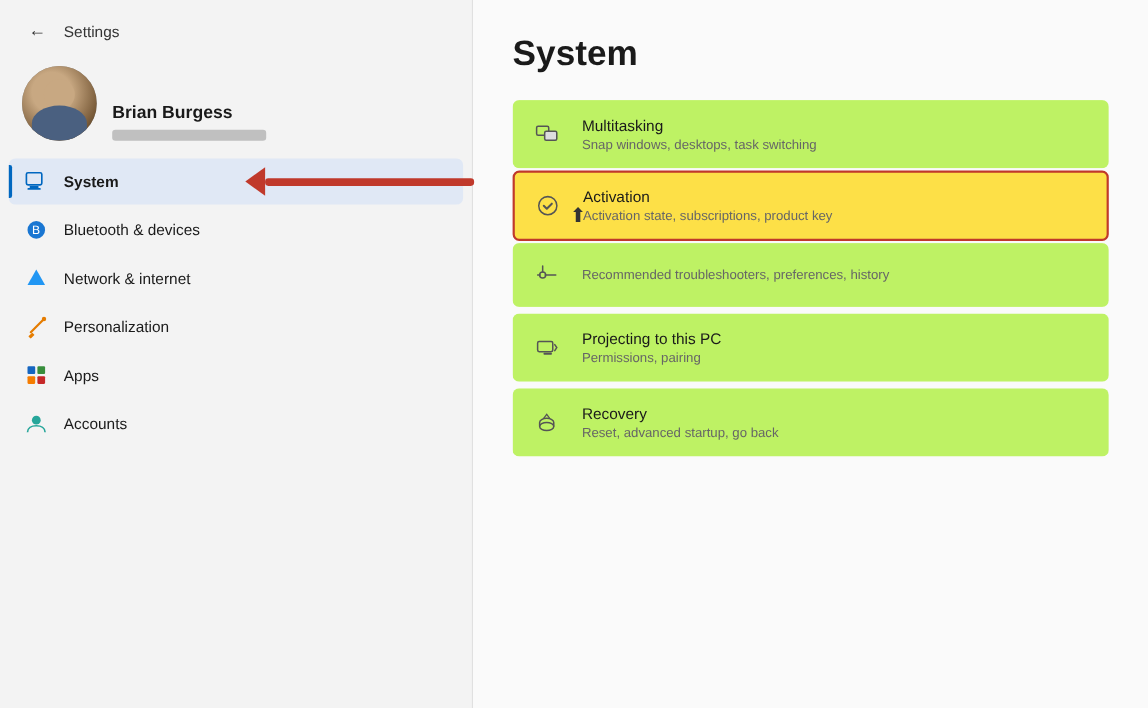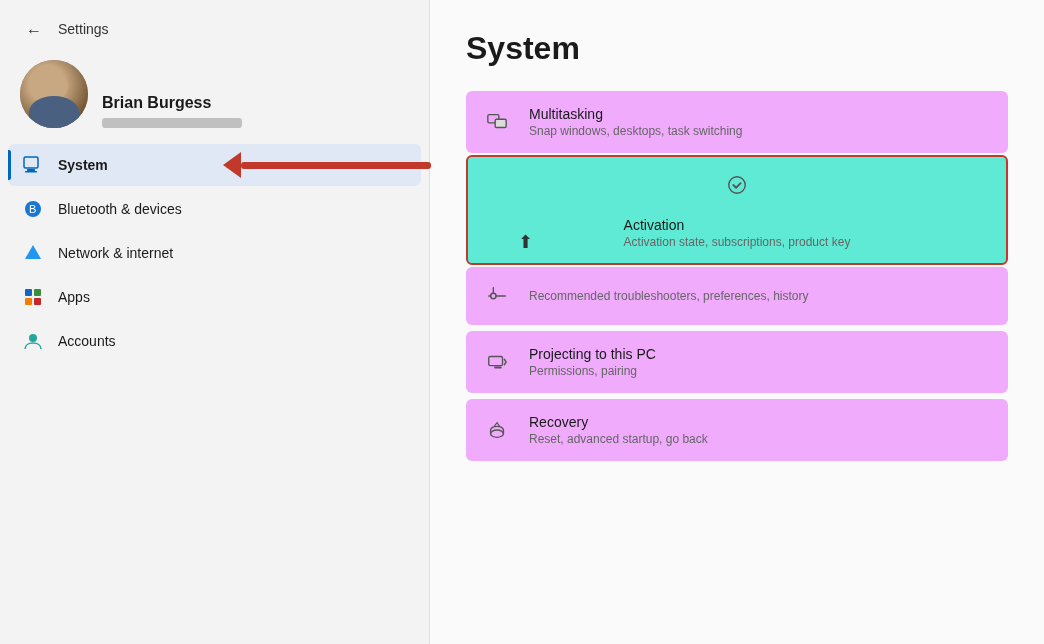--- a/index.html
+++ b/index.html
@@ -217,33 +217,32 @@
     .settings-list {
       display: flex;
       flex-direction: column;
       gap: 2px;
     }
 
     .settings-item {
       display: flex;
       align-items: center;
       padding: 14px 16px;
-      background: #f0abfc;
+      background: #bef264;
       border-radius: 6px;
       cursor: pointer;
       gap: 18px;
       border: 1px solid transparent;
       transition: background 0.1s;
     }
 
     .settings-item.highlighted {
-      background: #5eead4;
+      background: #fde047;
       border: 2px solid #c0392b;
       border-radius: 6px;
-      flex-direction: column;
     }
 
     .settings-item-icon {
       width: 28px;
       height: 28px;
       display: flex;
       align-items: center;
       justify-content: center;
       color: #444;
       flex-shrink: 0;
@@ -331,20 +330,30 @@
 
       <div class="nav-item">
         <div class="nav-icon">
           <svg viewBox="0 0 22 22" fill="none" xmlns="http://www.w3.org/2000/svg">
             <polygon points="11,3 19,17 3,17" fill="#2196f3"></polygon>
           </svg>
         </div>
         <span class="nav-label">Network &amp; internet</span>
       </div>
 
+      <div class="nav-item">
+        <div class="nav-icon">
+          <svg viewBox="0 0 22 22" fill="none" xmlns="http://www.w3.org/2000/svg">
+            <rect x="3" y="16" width="5" height="3" rx="0.5" fill="#e57c00" transform="rotate(-45 8 17)"></rect>
+            <line x1="6" y1="16" x2="18" y2="4" stroke="#e57c00" stroke-width="2" stroke-linecap="round"></line>
+            <circle cx="18" cy="4" r="2" fill="#e57c00"></circle>
+          </svg>
+        </div>
+        <span class="nav-label">Personalization</span>
+      </div>
 
       <div class="nav-item">
         <div class="nav-icon">
           <svg viewBox="0 0 22 22" fill="none" xmlns="http://www.w3.org/2000/svg">
             <rect x="3" y="3" width="7" height="7" rx="1" fill="#1565c0"></rect>
             <rect x="12" y="3" width="7" height="7" rx="1" fill="#388e3c"></rect>
             <rect x="3" y="12" width="7" height="7" rx="1" fill="#f57c00"></rect>
             <rect x="12" y="12" width="7" height="7" rx="1" fill="#c62828"></rect>
           </svg>
         </div>

